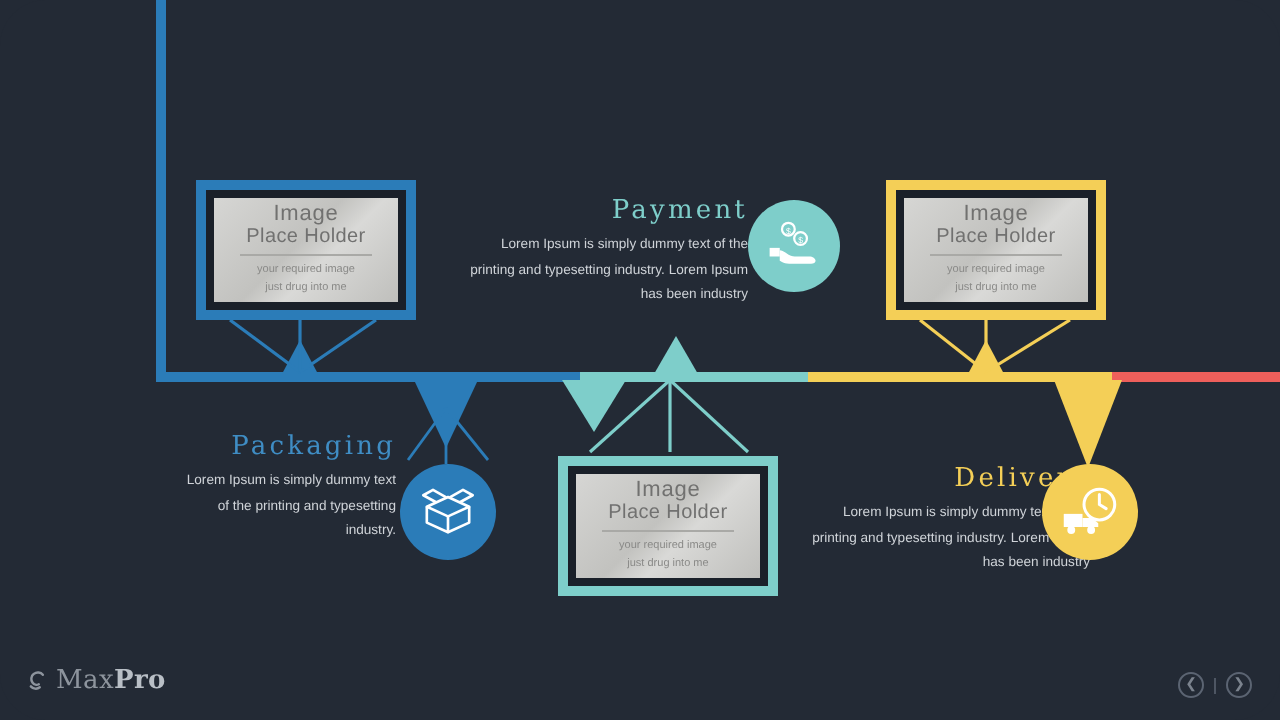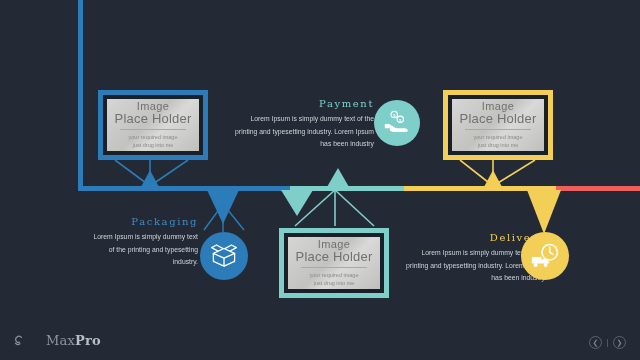--- a/index.html
+++ b/index.html
@@ -81,57 +81,57 @@
     padding: 4px;
   }
   .ph {
     width: 100%; height: 100%;
     background: linear-gradient(135deg,#d6d6d4 0%,#c2c2bf 45%,#d9d9d7 60%,#bfbfbc 100%);
     display: flex; flex-direction: column;
     align-items: center; justify-content: center;
     color: #6a6a68;
   }
   .ph-t1 { font-size: 11px; letter-spacing: .4px; line-height: 1.05; color: #717170; }
-  .ph-t2 { font-size: 13px; letter-spacing: .2px; line-height: 1.05; color: #717170; margin-top: 0px; }
+  .ph-t2 { font-size: 10px; letter-spacing: .2px; line-height: 1.05; color: #717170; margin-top: 0px; }
   .ph-rule { width: 72%; height: 1px; background: #a9a9a6; margin: 3px 0 3px; }
   .ph-sub { font-size: 5.5px; line-height: 1.5; text-align: center; color: #8a8a88; }
 
   .frame-blue   { left: 98px;  top: 90px;  width: 110px; height: 70px; background: #2b7cb8; }
   .frame-yellow { left: 443px; top: 90px;  width: 110px; height: 70px; background: #f4cf57; }
   .frame-teal   { left: 279px; top: 228px; width: 110px; height: 70px; background: #7ececa; }
 
   
   .circ {
     position: absolute; border-radius: 50%;
     display: flex; align-items: center; justify-content: center;
   }
   .circ-payment  { left: 374px; top: 100px; width: 46px; height: 46px; background: #7ececa; }
   .circ-package  { left: 200px; top: 232px; width: 48px; height: 48px; background: #2b7cb8; }
   .circ-delivery { left: 521px; top: 232px; width: 48px; height: 48px; background: #f4cf57; }
 
   
   .block { position: absolute; }
   .b-title {
     font-family: "DejaVu Serif", serif;
-    font-size: 10px; letter-spacing: 1.6px;
+    font-size: 13px; letter-spacing: 1.6px;
     margin-bottom: 4px;
   }
   .b-body { font-size: 6.8px; line-height: 1.85; color: #cfd3d8; }
 
   .blk-payment   { left: 228px; top: 98px;  width: 146px; text-align: right; }
   .blk-payment .b-title { color: #7ececa; }
   .blk-packaging { left: 88px;  top: 216px; width: 110px; text-align: right; }
   .blk-packaging .b-title { color: #3f8dc4; }
   .blk-delivery  { left: 403px; top: 232px; width: 142px; text-align: right; }
   .blk-delivery .b-title { color: #f4cf57; }
 
   
   .logo {
     position: absolute; left: 12px; bottom: 12px;
-    display: flex; align-items: center; gap: 21px;
+    display: flex; align-items: center; gap: 3px;
     color: #8d949d;
   }
   .logo-txt { font-family: "DejaVu Serif", serif; font-size: 13px; letter-spacing: .2px; }
   .logo-txt b { color: #b9bfc6; }
   .nav { position: absolute; right: 14px; bottom: 11px; display: flex; align-items: center; gap: 5px; }
   .nav-btn {
     width: 13px; height: 13px; border-radius: 50%;
     border: 1px solid #5b6472; color: #7b838e;
     display: flex; align-items: center; justify-content: center;
     font-size: 7px; line-height: 1;

